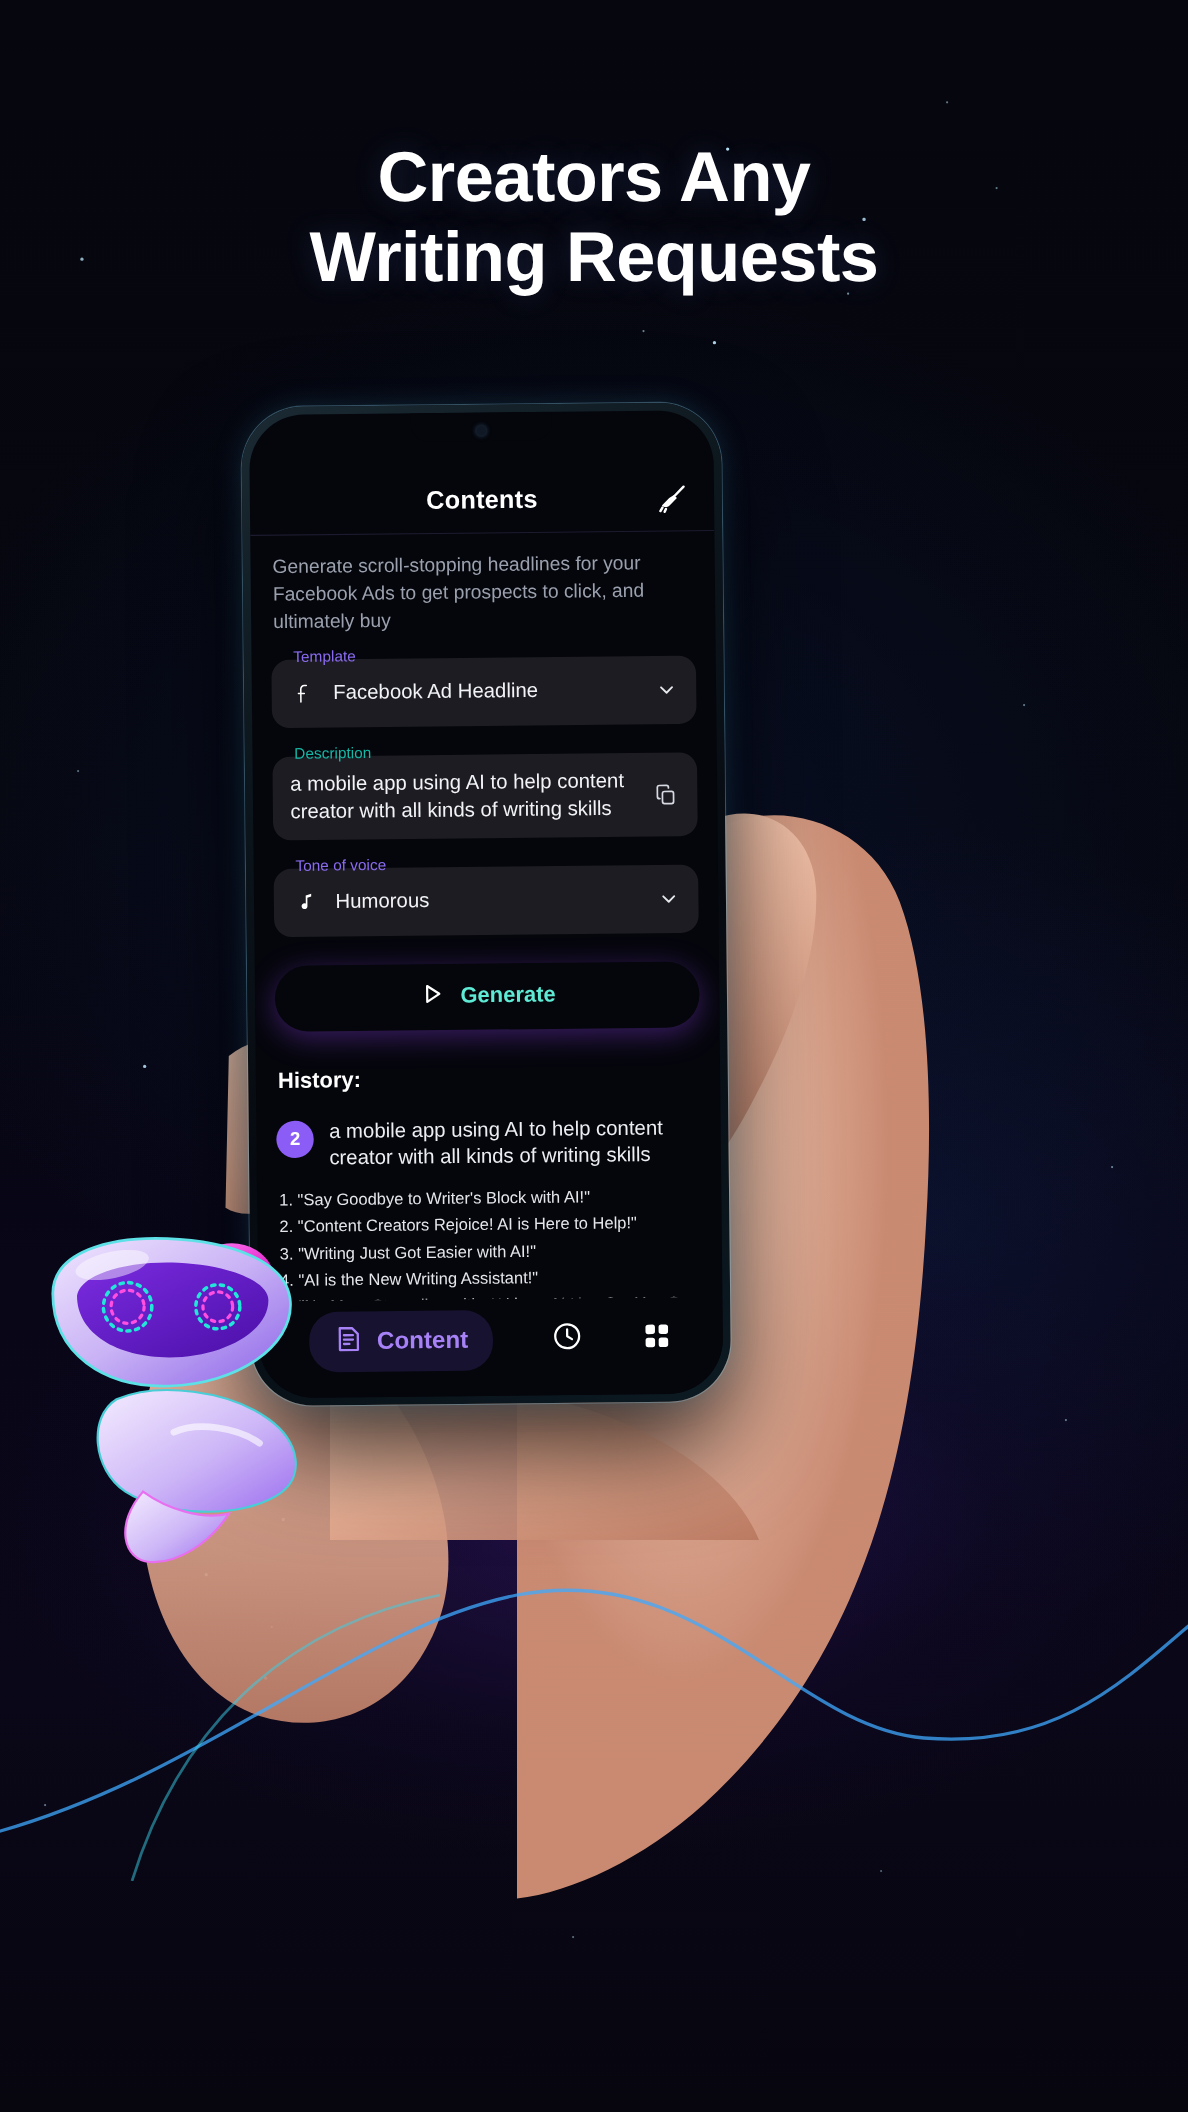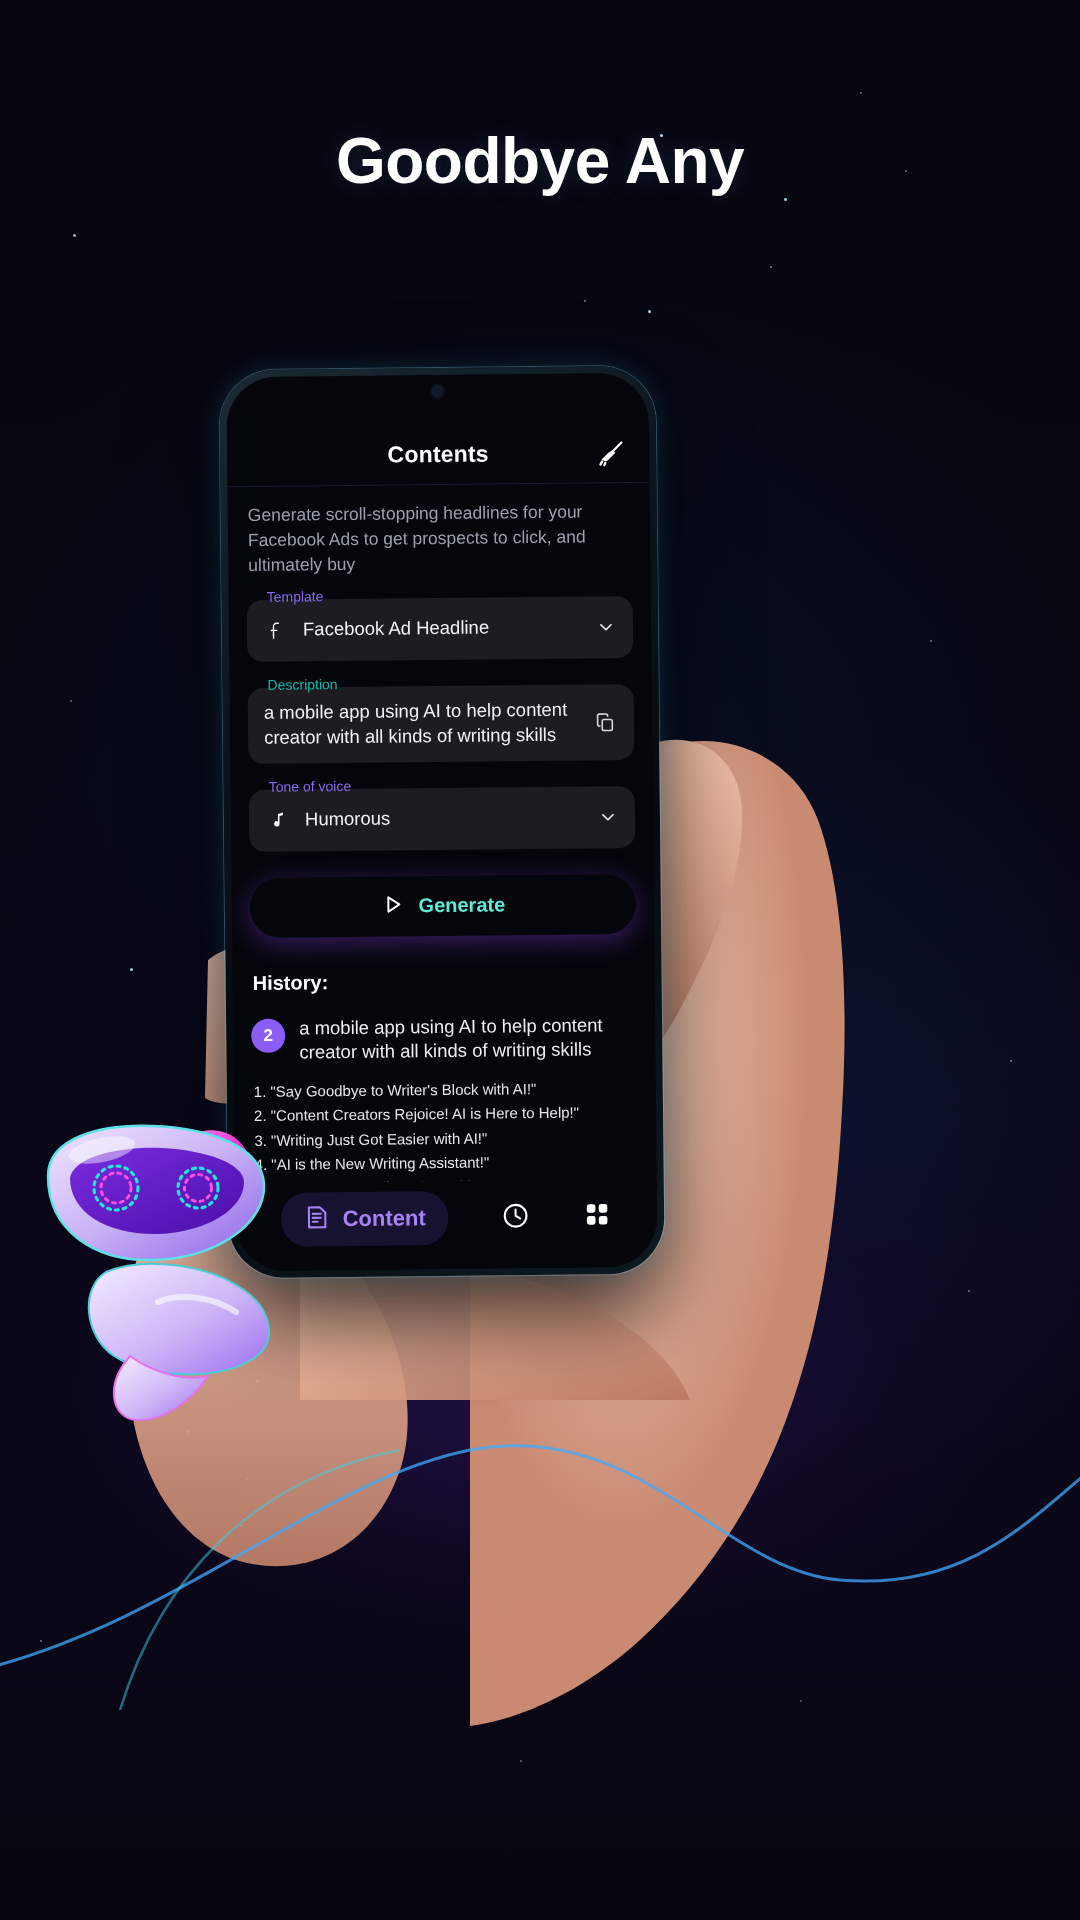--- a/index.html
+++ b/index.html
@@ -188,21 +188,22 @@
     <div class="star" style="left: 968px; top: 1290px; width: 2.2px; height: 2.2px; opacity: 0.5;"></div>
     <div class="star" style="left: 1010px; top: 1060px; width: 2.4px; height: 2.4px; opacity: 0.55;"></div>
     <div class="star" style="left: 70px; top: 700px; width: 2px; height: 2px; opacity: 0.45;"></div>
     <div class="star" style="left: 930px; top: 640px; width: 2.2px; height: 2.2px; opacity: 0.5;"></div>
     <div class="star" style="left: 40px; top: 1640px; width: 2.4px; height: 2.4px; opacity: 0.5;"></div>
     <div class="star" style="left: 520px; top: 1760px; width: 2.2px; height: 2.2px; opacity: 0.45;"></div>
     <div class="star" style="left: 800px; top: 1700px; width: 2px; height: 2px; opacity: 0.4;"></div>
   </div>
 
 <div class="headline">
-  <span>Goodbye Any</span>
+  <span>Creators Any</span>
+  <span class="l2">Writing Requests</span>
 </div>
 
 <div class="hand-wrap">
 <svg width="1080" height="1920" viewBox="0 0 1080 1920" xmlns="http://www.w3.org/2000/svg">
   <defs>
     <linearGradient id="skin" x1="0" y1="0" x2="1" y2="1">
       <stop offset="0%" stop-color="#f6cdb6"></stop>
       <stop offset="45%" stop-color="#e8ae93"></stop>
       <stop offset="100%" stop-color="#b9775f"></stop>
     </linearGradient>

